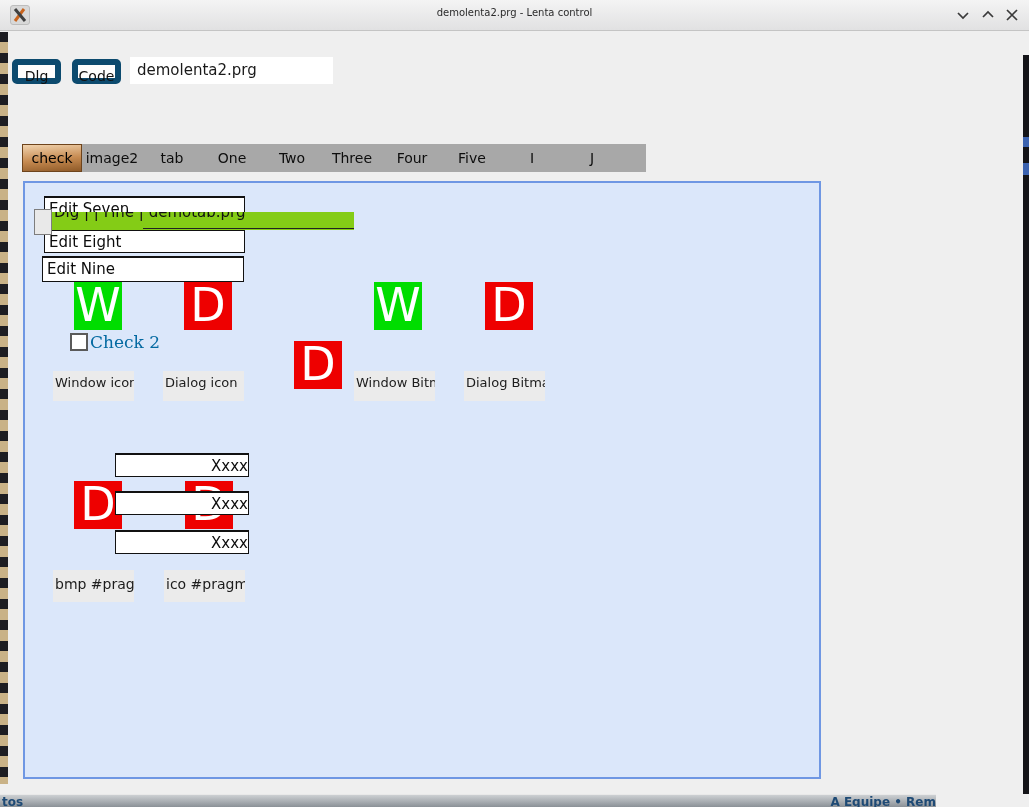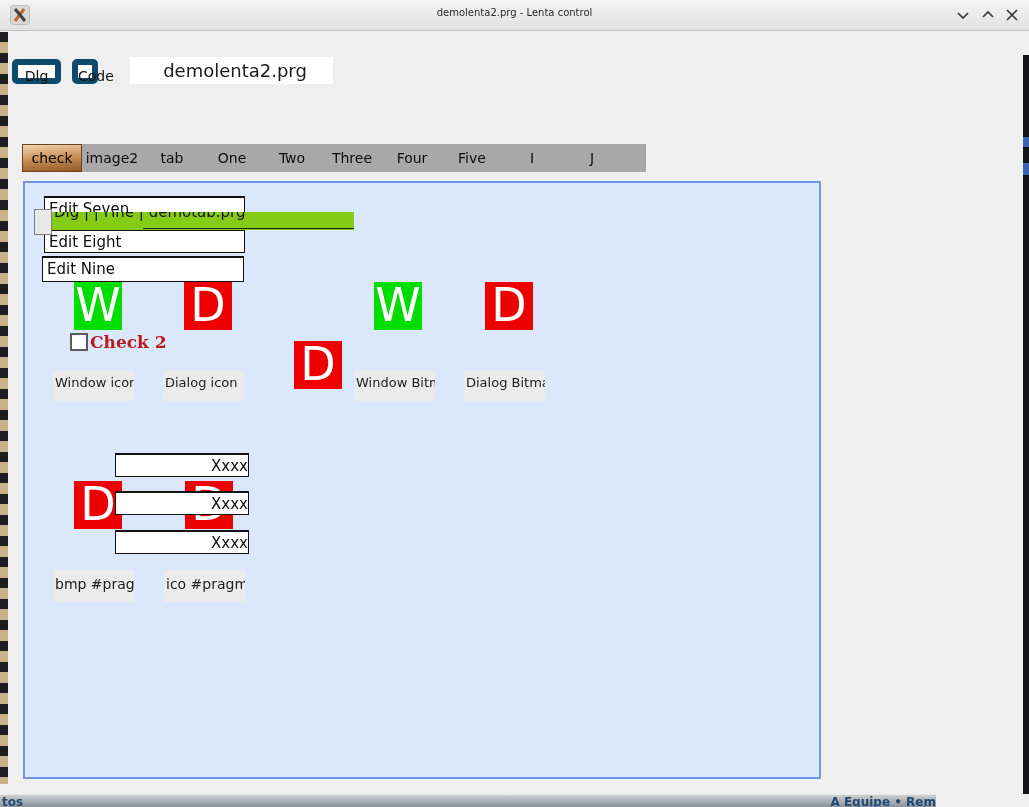--- a/index.html
+++ b/index.html
@@ -20,23 +20,23 @@
     background:#d8d8d8;border:1px solid #bdbdbd;box-sizing:border-box;}
   .title-text{position:absolute;left:0;top:7px;width:100%;text-align:center;
     font-size:10px;color:#2b2b2b;}
   .win-btn{position:absolute;top:6px;width:18px;height:18px;cursor:default;}
   .win-min{left:954px;} .win-max{left:979px;} .win-close{left:1003px;}
   
   .btn{position:absolute;height:25px;box-sizing:border-box;background:#fdfdfd;
     border:6px solid #0c4a6e;border-radius:5px;font-size:14px;color:#111;
     text-align:center;line-height:23px;}
   .btn-dlg{left:12px;top:59px;width:49px;}
-  .btn-code{left:72px;top:59px;width:26px;}
+  .btn-code{left:72px;top:59px;width:49px;}
   .file-input{position:absolute;left:130px;top:57px;width:203px;height:27px;background:#fff;
-    font-size:18px;line-height:27px;padding-left:7px;box-sizing:border-box;white-space:nowrap;overflow:hidden;text-align:center;}
+    font-size:15px;line-height:27px;padding-left:7px;box-sizing:border-box;white-space:nowrap;overflow:hidden;}
   
   .tabbar{position:absolute;left:22px;top:144px;width:624px;height:28px;background:#a8a8a8;display:flex;}
   .tab{width:60px;height:28px;line-height:28px;text-align:center;font-size:14px;color:#0d0d0d;
     box-sizing:border-box;white-space:nowrap;overflow:hidden;}
   .tab.selected{background:linear-gradient(175deg,#f1d3ae 0%,#c68a50 55%,#8f5a28 100%);
     border:1px solid #6e441c;line-height:26px;color:#000;}
   
   .panel{position:absolute;left:23px;top:181px;width:798px;height:598px;box-sizing:border-box;
     background:#dbe7fa;border:2px solid #6f97e3;}
   .tbox{position:absolute;background:#fff;box-sizing:border-box;border:1px solid #111;
@@ -58,21 +58,21 @@
   .sq.green{background:#00dd00;}
   .sq.red{background:#ee0000;}
   .w1{left:49px;top:99px;} .d1{left:159px;top:99px;}
   .w2{left:349px;top:99px;} .d2{left:460px;top:99px;}
   .d3{left:269px;top:158px;}
   .dL{left:49px;top:298px;z-index:1;} .dR{left:160px;top:298px;z-index:1;}
   .x1,.x2,.x3{z-index:2;text-align:right;}
   .chk{position:absolute;left:45px;top:150px;width:14px;height:14px;background:#fff;
     border:2px solid #5a5a5a;box-sizing:content-box;}
   .chk-label{position:absolute;left:65px;top:149px;font-family:"DejaVu Serif","Liberation Serif",serif;
-    font-size:17px;color:#b91c1c;font-weight:bold;}
+    font-size:17px;color:#0369a1;}
   .cap{position:absolute;width:81px;height:30px;background:#ebebeb;box-sizing:border-box;
     padding:4px 0 0 2px;font-size:13px;color:#1c1c1c;white-space:nowrap;overflow:hidden;}
   .cap-wi{left:28px;top:188px;} .cap-di{left:138px;top:188px;}
   .cap-wb{left:329px;top:188px;} .cap-db{left:439px;top:188px;}
   .cap-bmp{left:28px;top:387px;height:32px;font-size:14px;padding-top:6px;}
   .cap-ico{left:139px;top:387px;height:32px;font-size:14px;padding-top:6px;}
   
   .taskbar{position:absolute;left:0;top:794px;width:936px;height:13px;
     background:linear-gradient(#cdd0d3,#8b9197);border-top:1px solid #e9e9e9;box-sizing:border-box;
     font-size:12px;font-weight:bold;color:#1e4a75;}

